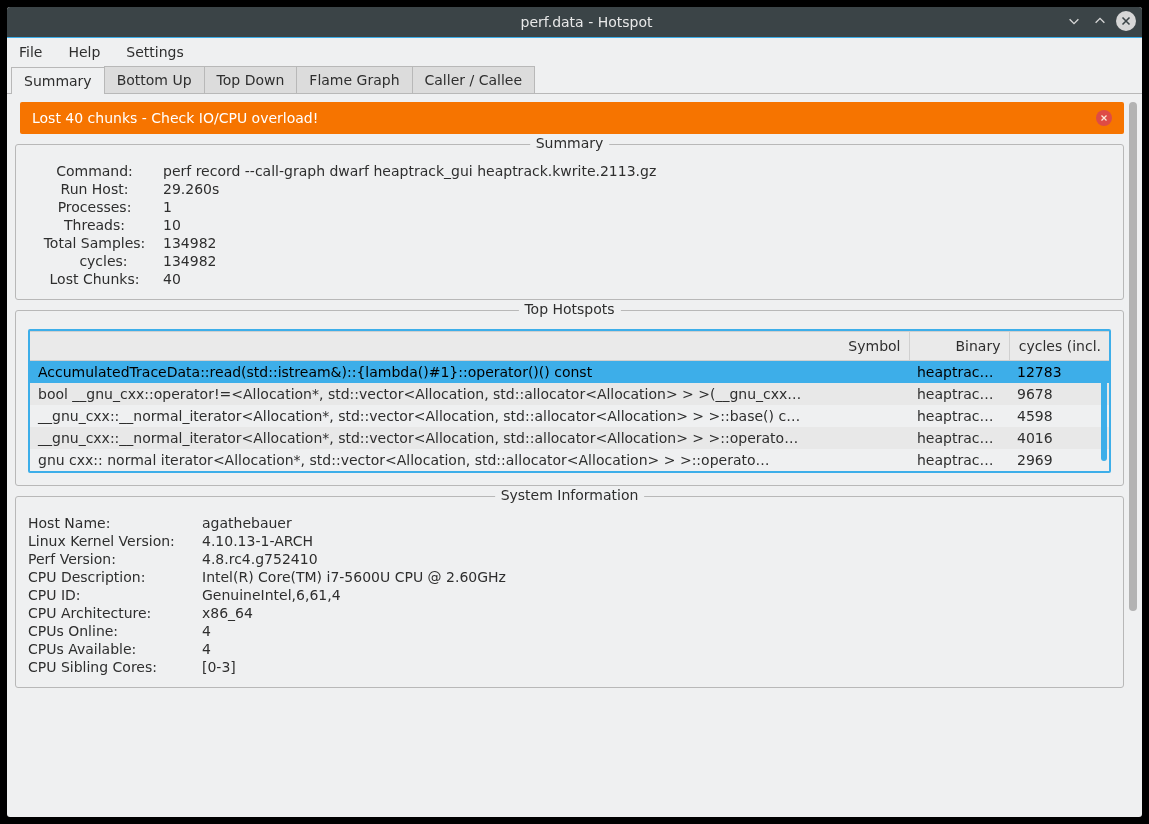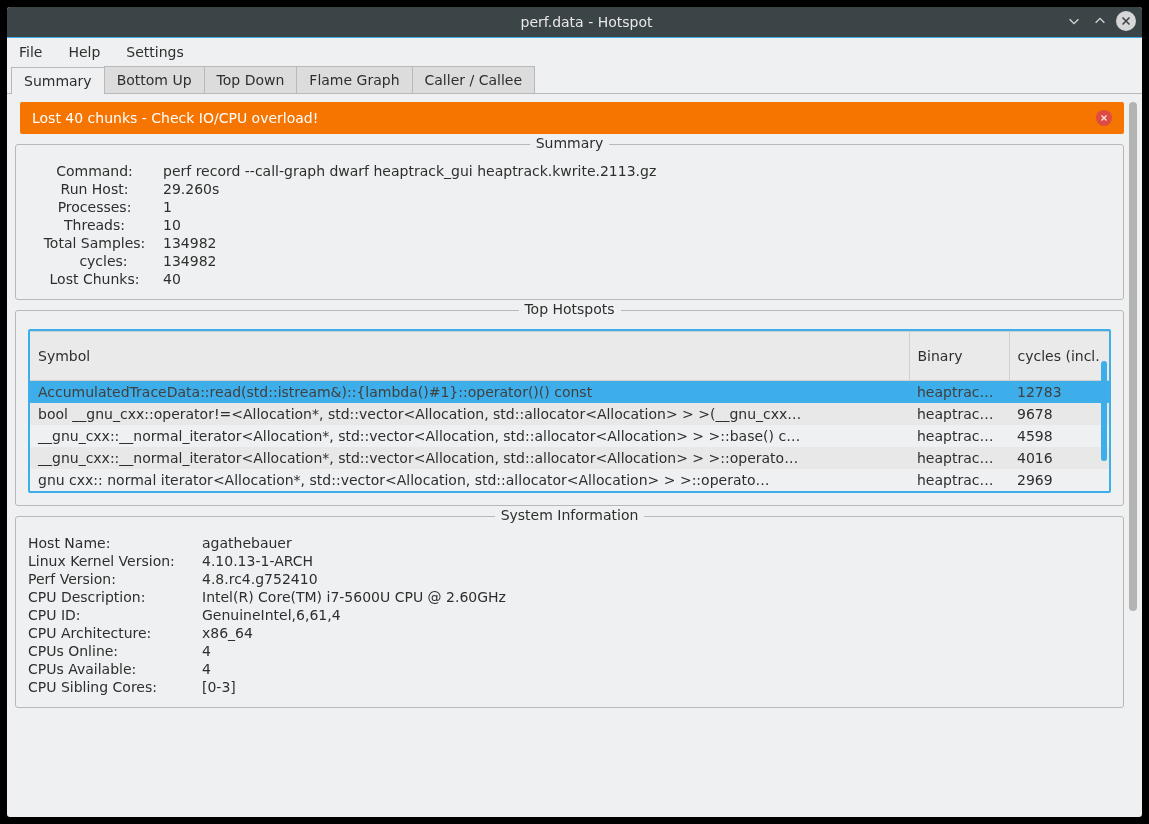--- a/index.html
+++ b/index.html
@@ -28,28 +28,28 @@
   .banner-x { width: 16px; height: 16px; display: flex; align-items: center; justify-content: center; color: #f67400; background: #fff; border-radius: 8px; opacity: .5; cursor: pointer; }
   .banner-x.red { background: #da4453; color: #fff; opacity: .85; }
   .group { border: 1px solid #b8b8b8; border-radius: 3px; margin-bottom: 10px; position: relative; }
   .group .legend { position: absolute; top: -10px; left: 50%; transform: translateX(-50%); background: #eff0f1; padding: 0 6px; font-size: 14px; }
   .group .body { padding: 18px 12px 12px 12px; }
   .kv { display: grid; grid-template-columns: 133px 1fr; row-gap: 2px; column-gap: 2px; font-size: 14px; }
   .kv .k { white-space: nowrap; text-align: center; }
   .kv .k.indent { padding-left: 18px; }
   .tablewrap { border: 2px solid #3daee9; border-radius: 2px; position: relative; }
   table { width: 100%; border-collapse: collapse; table-layout: fixed; font-size: 14px; }
-  thead th { text-align: left; font-weight: normal; background: #eaeaea; border-top: 1px solid #d0d0d0; border-bottom: 1px solid #d0d0d0; padding: 16px 8px; }
+  thead th { text-align: right; font-weight: normal; background: #eaeaea; border-top: 1px solid #d0d0d0; border-bottom: 1px solid #d0d0d0; padding: 6px 8px; }
   thead th + th { border-left: 1px solid #d0d0d0; }
   col.sym { }
   col.bin { width: 100px; }
   col.cyc { width: 100px; }
   tbody td { padding: 3px 8px; white-space: nowrap; overflow: hidden; text-overflow: ellipsis; }
   tbody tr:nth-child(even) td { background: #e8e8e8; }
-  tbody tr.selected td { background: #3daee9 !important; color: #404040; }
+  tbody tr.selected td { background: #3daee9 !important; color: #000000; }
   .tableinner { position: relative; }
   .mini-scroll { position: absolute; right: 2px; top: 30px; width: 6px; height: 100px; background: #3daee9; border-radius: 3px; }
   .sigrid { display: grid; grid-template-columns: 172px 1fr; row-gap: 2px; column-gap: 2px; font-size: 14px; }
 </style>
 </head>
 <body>
 
 <div class="screen">
   <div class="window">
 

